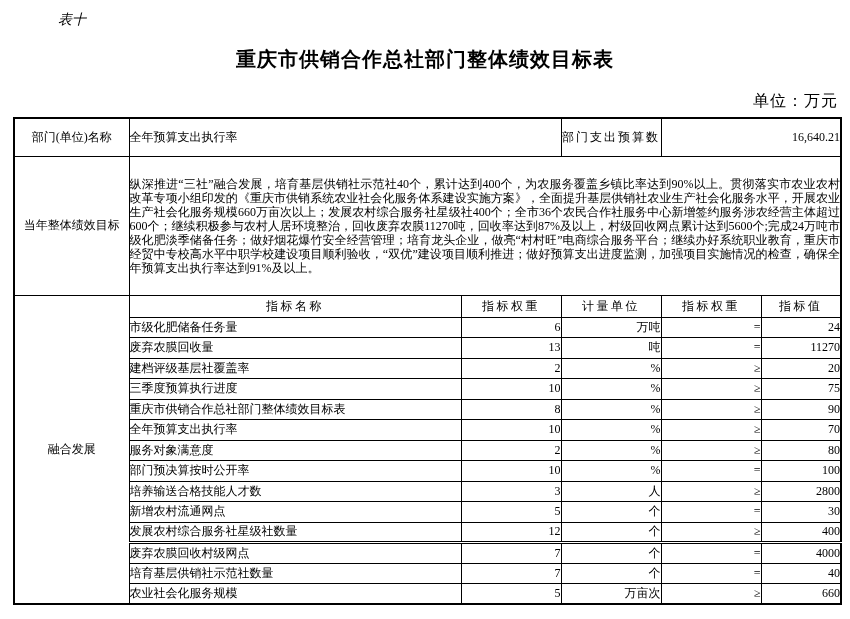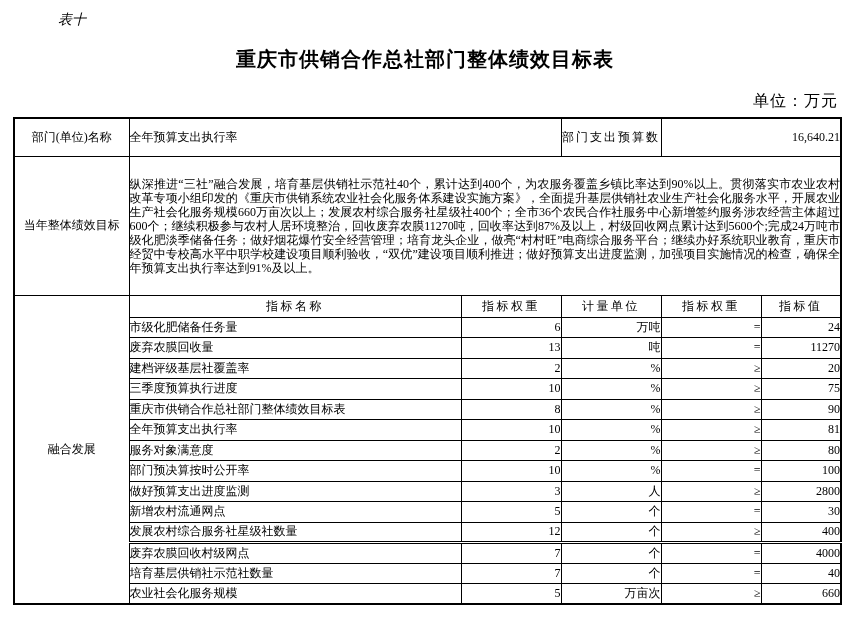--- a/index.html
+++ b/index.html
@@ -130,38 +130,38 @@
       <td class="num">8</td>
       <td class="num">%</td>
       <td class="num">≥</td>
       <td class="num">90</td>
     </tr>
     <tr class="r-ind">
       <td class="name">全年预算支出执行率</td>
       <td class="num">10</td>
       <td class="num">%</td>
       <td class="num">≥</td>
-      <td class="num">81</td>
+      <td class="num">70</td>
     </tr>
     <tr class="r-ind">
       <td class="name">服务对象满意度</td>
       <td class="num">2</td>
       <td class="num">%</td>
       <td class="num">≥</td>
       <td class="num">80</td>
     </tr>
     <tr class="r-ind">
       <td class="name">部门预决算按时公开率</td>
       <td class="num">10</td>
       <td class="num">%</td>
       <td class="num">=</td>
       <td class="num">100</td>
     </tr>
     <tr class="r-ind">
-      <td class="name">做好预算支出进度监测</td>
+      <td class="name">培养输送合格技能人才数</td>
       <td class="num">3</td>
       <td class="num">人</td>
       <td class="num">≥</td>
       <td class="num">2800</td>
     </tr>
     <tr class="r-ind">
       <td class="name">新增农村流通网点</td>
       <td class="num">5</td>
       <td class="num">个</td>
       <td class="num">=</td>

